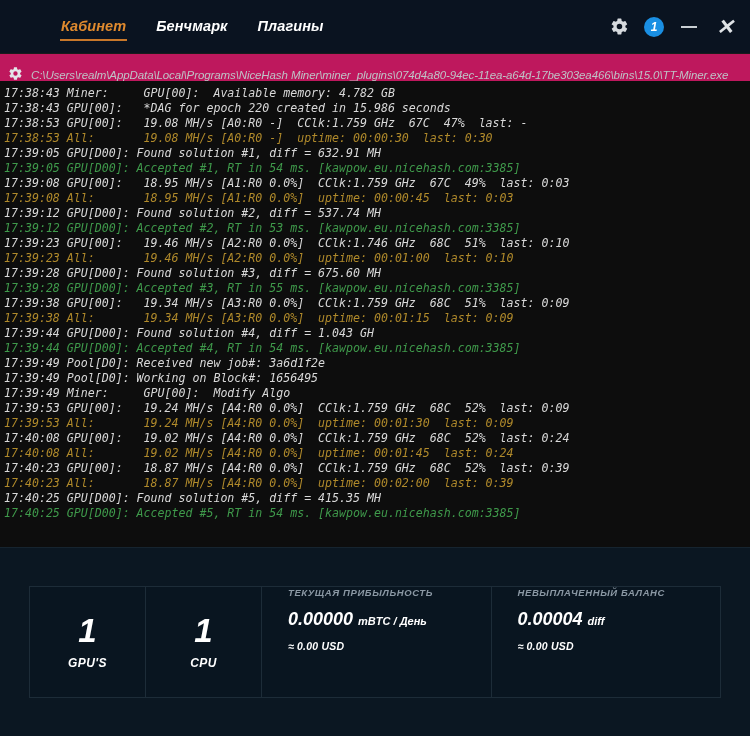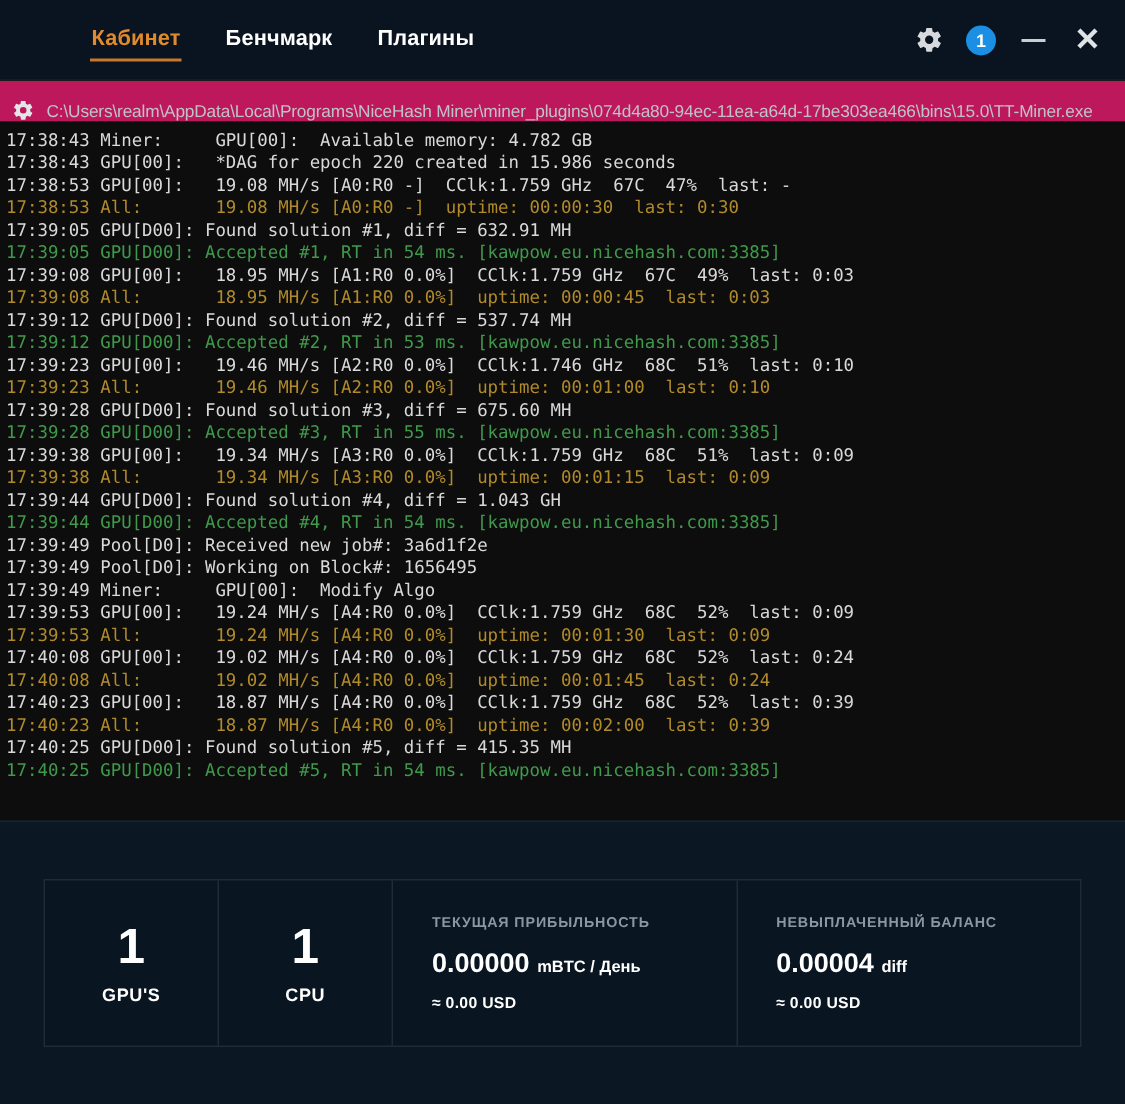--- a/index.html
+++ b/index.html
@@ -11,20 +11,21 @@
     background: #0b1420;
     font-family: "Liberation Sans", sans-serif;
   }
   #app {
     width: 750px;
     height: 736px;
     position: relative;
     background: #0b1622;
     display: flex;
     flex-direction: column;
+    font-style: italic;
   }
 
   
   .titlebar {
     height: 53px;
     background: #0a1320;
     display: flex;
     align-items: center;
     padding: 0 14px 0 60px;
     flex: 0 0 auto;
@@ -160,21 +161,21 @@
   }
   .cell:last-child { border-right: none; }
   .cell.count {
     width: 116px;
     align-items: center;
     text-align: center;
   }
   .cell.money {
     flex: 1 1 0;
     padding-left: 26px;
-    justify-content: center;
+    justify-content: flex-start;
   }
   .big-num {
     color: #ffffff;
     font-size: 33px;
     font-weight: bold;
     line-height: 1;
     margin-bottom: 9px;
   }
   .count-label {
     color: #ffffff;

